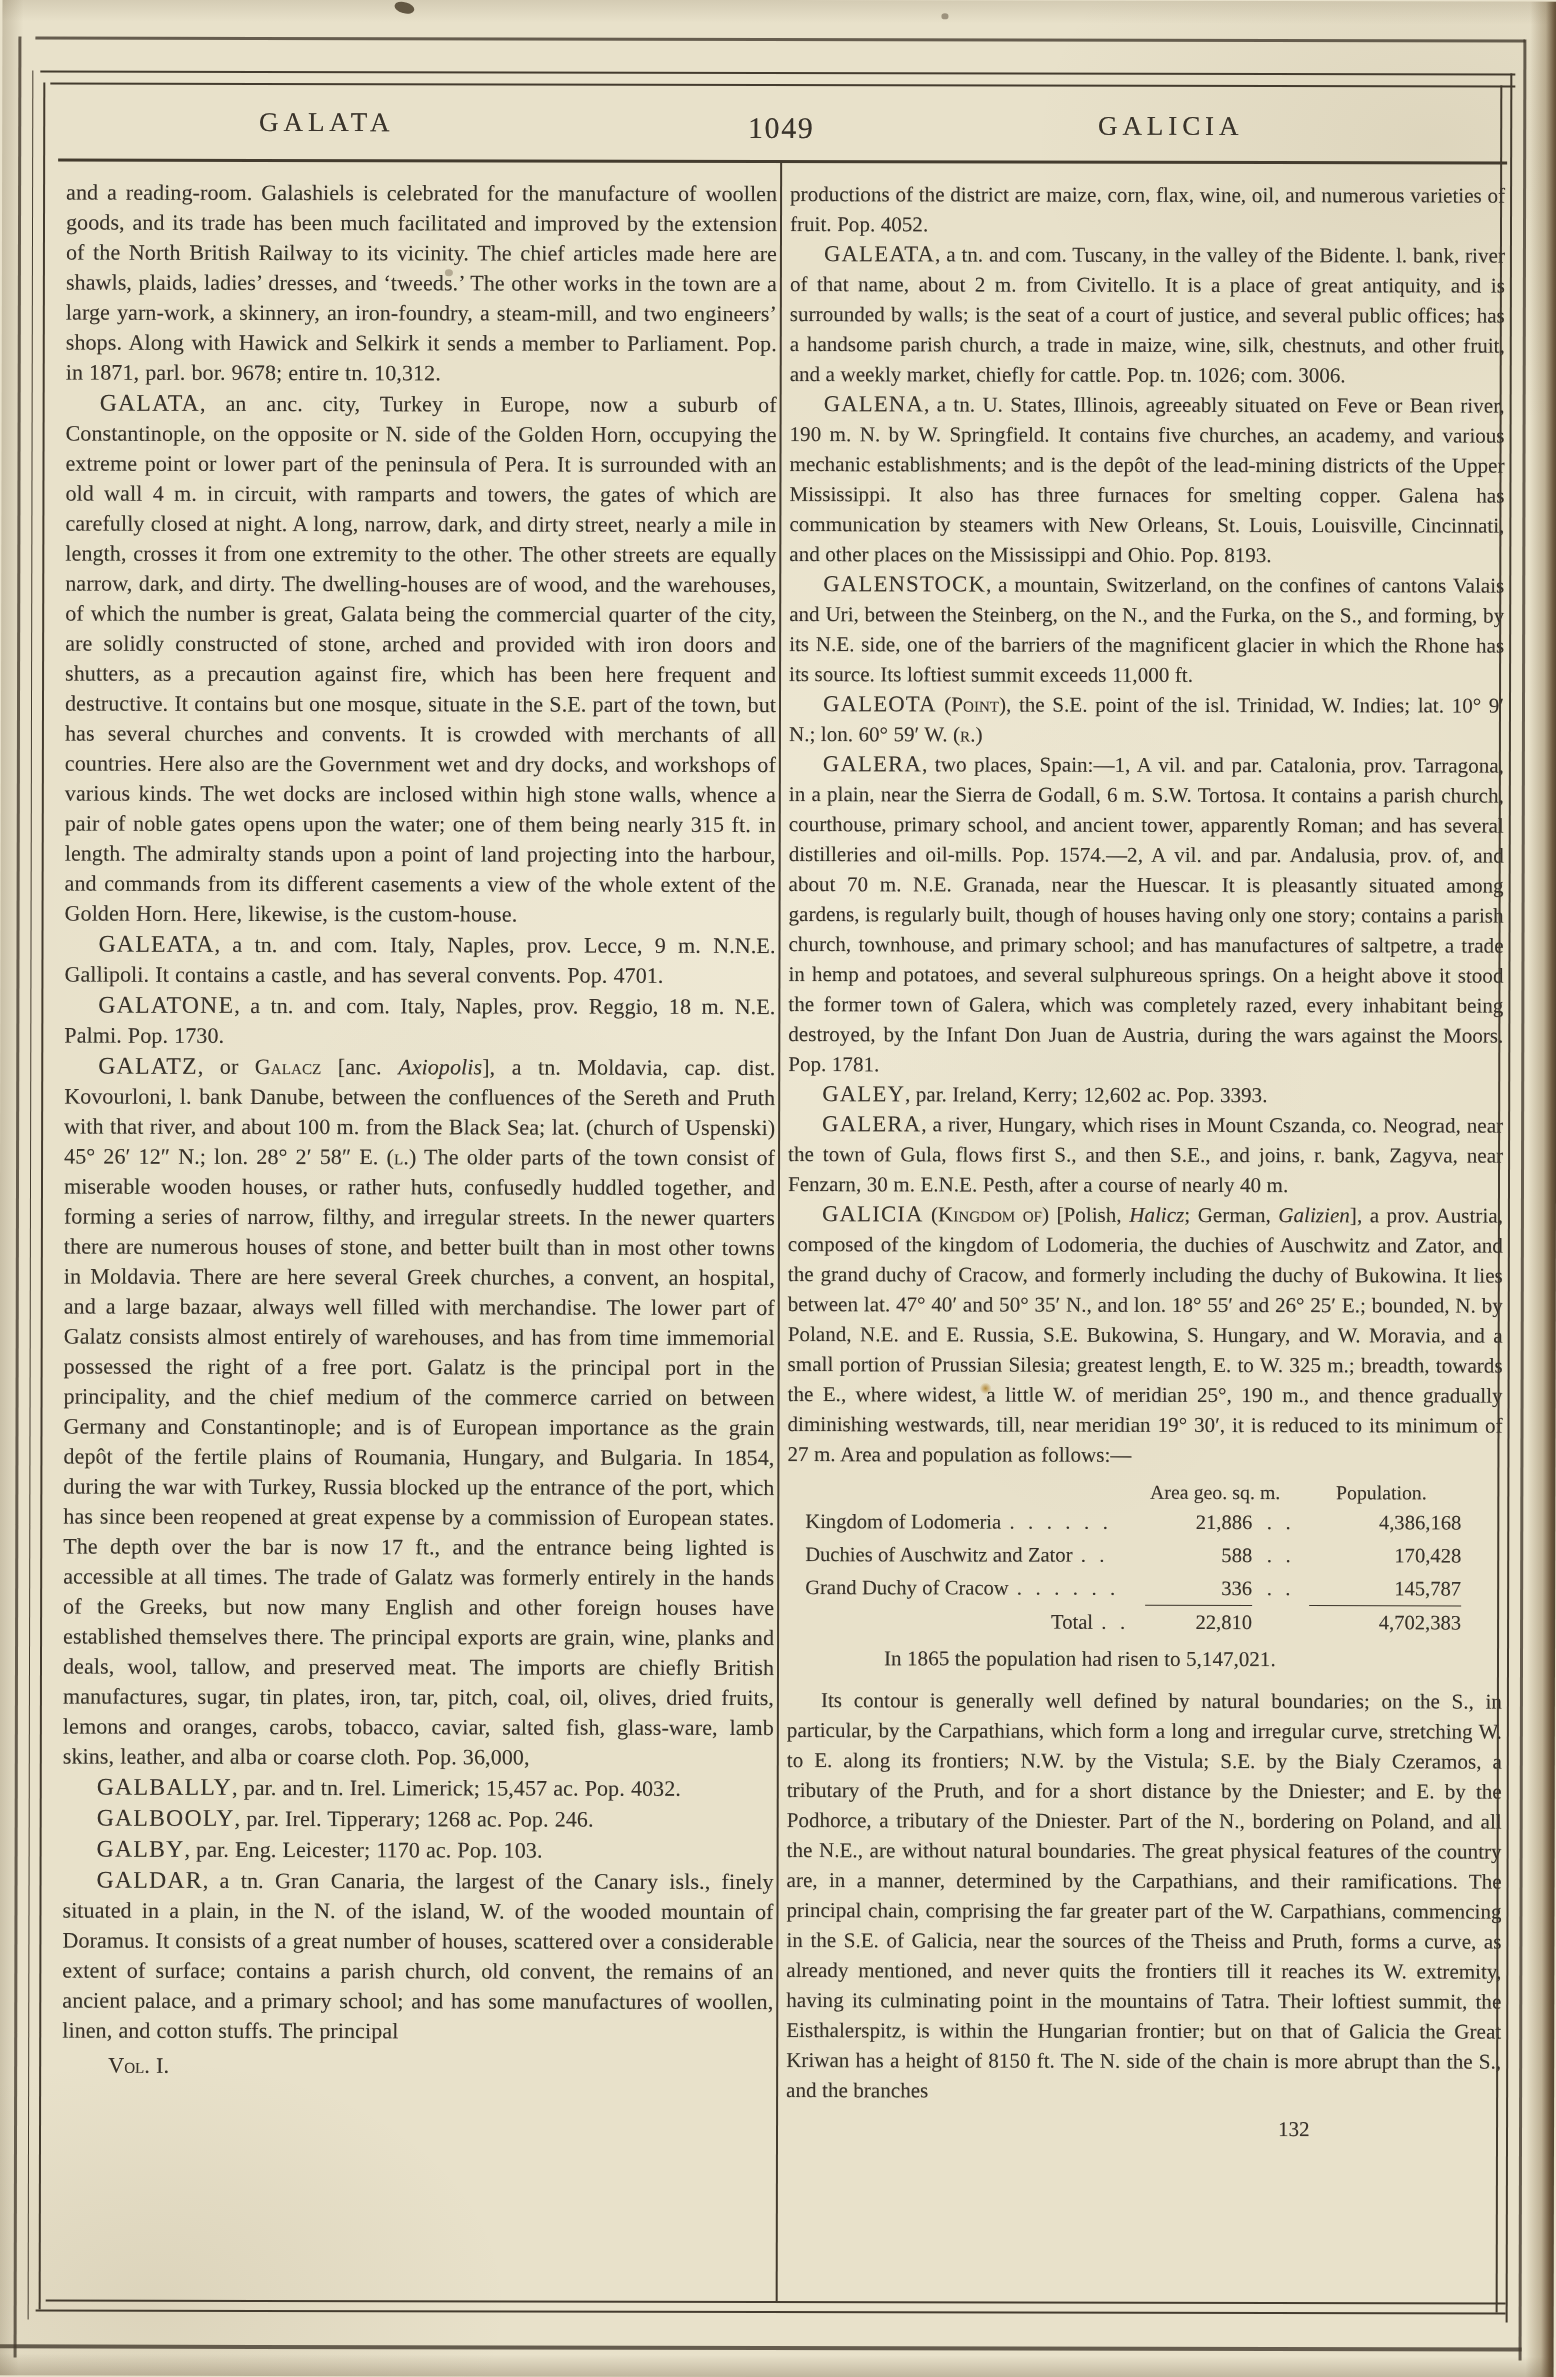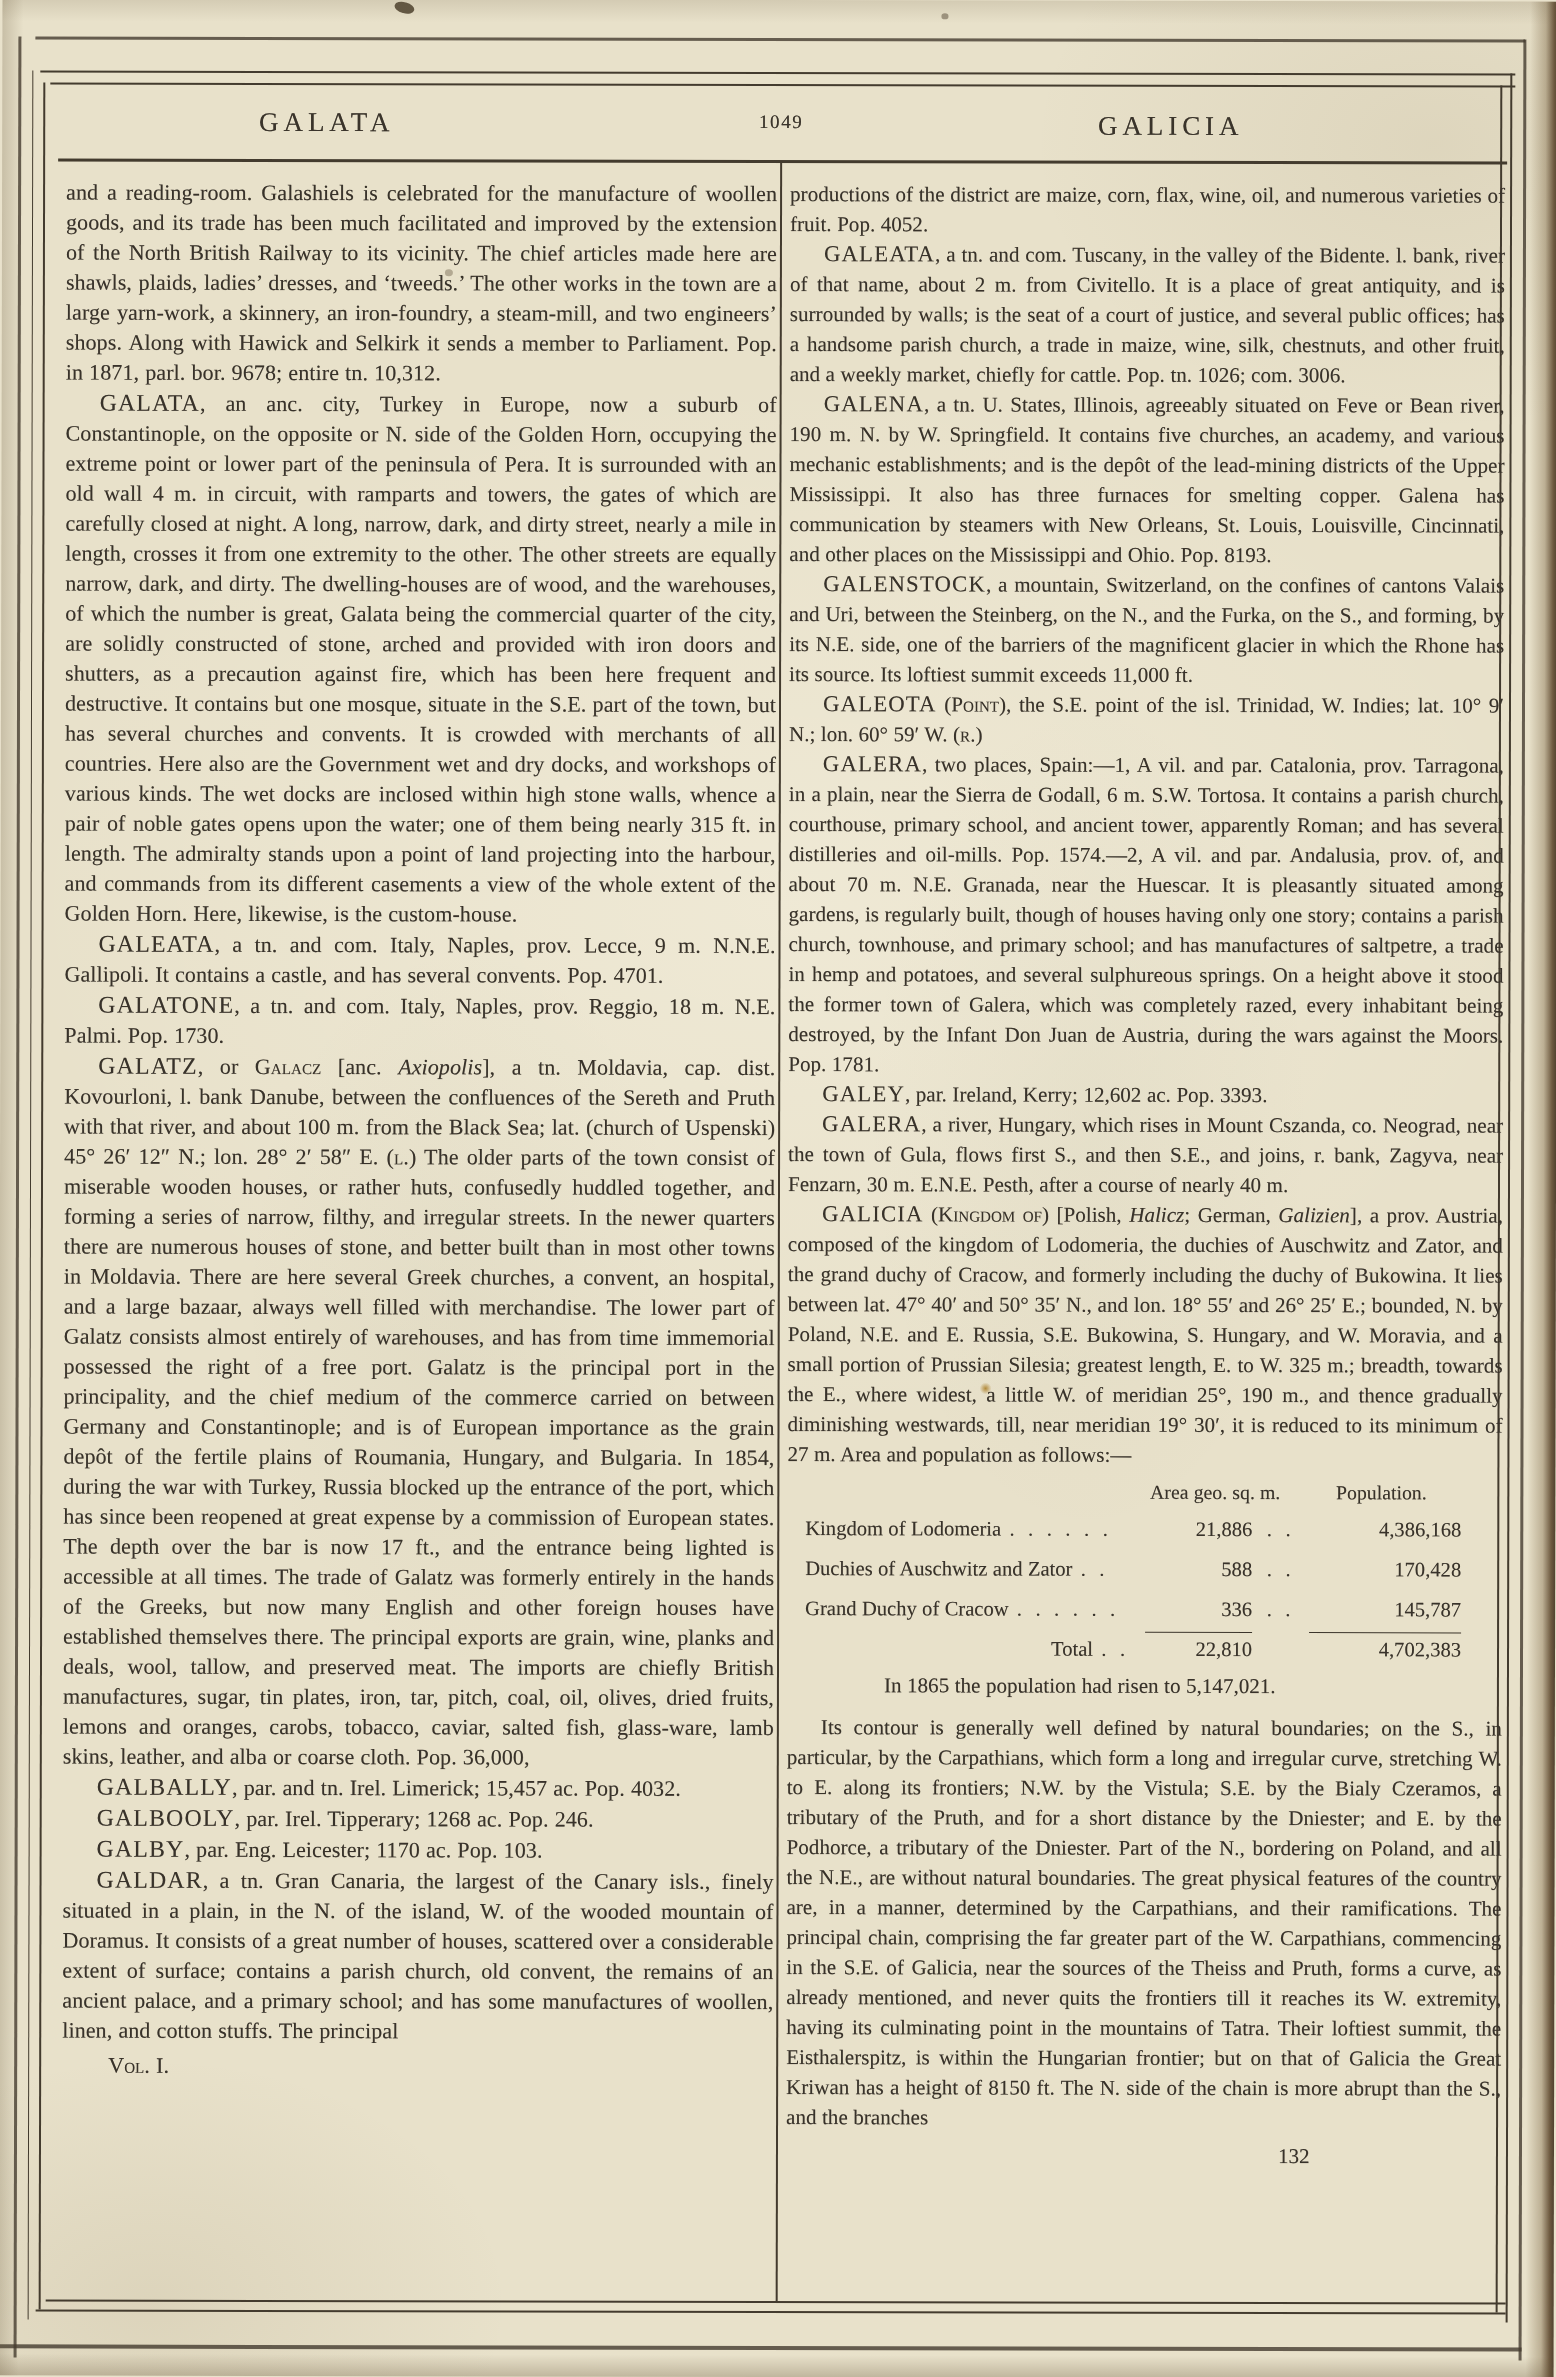--- a/index.html
+++ b/index.html
@@ -18,21 +18,21 @@
       radial-gradient(279px 459px at 30% 55%, rgba(108,112,78,.05), rgba(0,0,0,0) 80%),
       radial-gradient(279px 525px at 70% 47%, rgba(108,112,78,.05), rgba(0,0,0,0) 80%),
       #e8e1ca;
   }
   .rule{position:absolute;background:#433b2e;}
   .soft{opacity:.8;}
   
   .hd{position:absolute;color:#3a342b;letter-spacing:4.9px;font-size:27px;
       text-align:center;text-shadow:0 0 0.4px rgba(58,52,43,.6);}
   .hd-left{left:62px;top:108px;width:525px;}
-  .hd-center{left:656px;top:111px;width:246px;letter-spacing:1.6px;font-size:19px;}
+  .hd-center{left:656px;top:111px;width:246px;letter-spacing:1.6px;font-size:30px;}
   .hd-right{left:931px;top:110px;width:475px;}
   
   .col{position:absolute;top:179px;color:#38322a;text-align:justify;
        text-shadow:0.2px 0.2px 0.4px rgba(56,49,40,.38);}
   .col-left{left:64px;width:711px;font-size:22px;line-height:30px;
             letter-spacing:0.1px;word-spacing:0.5px;}
   .col-right{left:788px;width:715px;font-size:21px;line-height:30px;
              letter-spacing:0.04px;word-spacing:0.2px;}
   .col p{margin:0;hyphens:auto;}
   p.entry{text-indent:34px;}
@@ -40,21 +40,21 @@
   p.ln{text-align:left;text-indent:0;hyphens:none;}
   p.vol{margin-top:4.9px;margin-left:46px;}
   p.note{margin:1.6px 0 12.3px 97px;}
   p.pagenum{margin-top:8px;margin-left:492px;}
   .hw{font-size:108%;letter-spacing:1.2px;}
   .sc{font-variant:small-caps;}
   .it{font-style:italic;}
   
   .areatable{margin:8.2px 0 4.9px 18px;width:656px;font-size:20.5px;line-height:33px;}
   .trow{display:flex;align-items:baseline;white-space:nowrap;}
-  .tlabel{flex:0 0 auto;margin-top:7px;}
+  .tlabel{flex:0 0 auto;}
   .tdots{flex:1 1 auto;overflow:hidden;margin:0 8.2px;letter-spacing:4.1px;}
   .tarea{flex:0 0 107px;text-align:right;}
   .td2{flex:0 0 57px;text-align:center;letter-spacing:4.1px;}
   .tpop{flex:0 0 152px;text-align:right;}
   .thead{justify-content:flex-end;font-size:19.7px;line-height:28px;}
   .th1{flex:0 0 229px;text-align:right;padding-right:21px;}
   .th2{flex:0 0 160px;text-align:center;}
   .trow.total .tlabel{margin-left:246px;}
   .trow.total .ov{border-top:1.6px solid #3c352b;}
   

